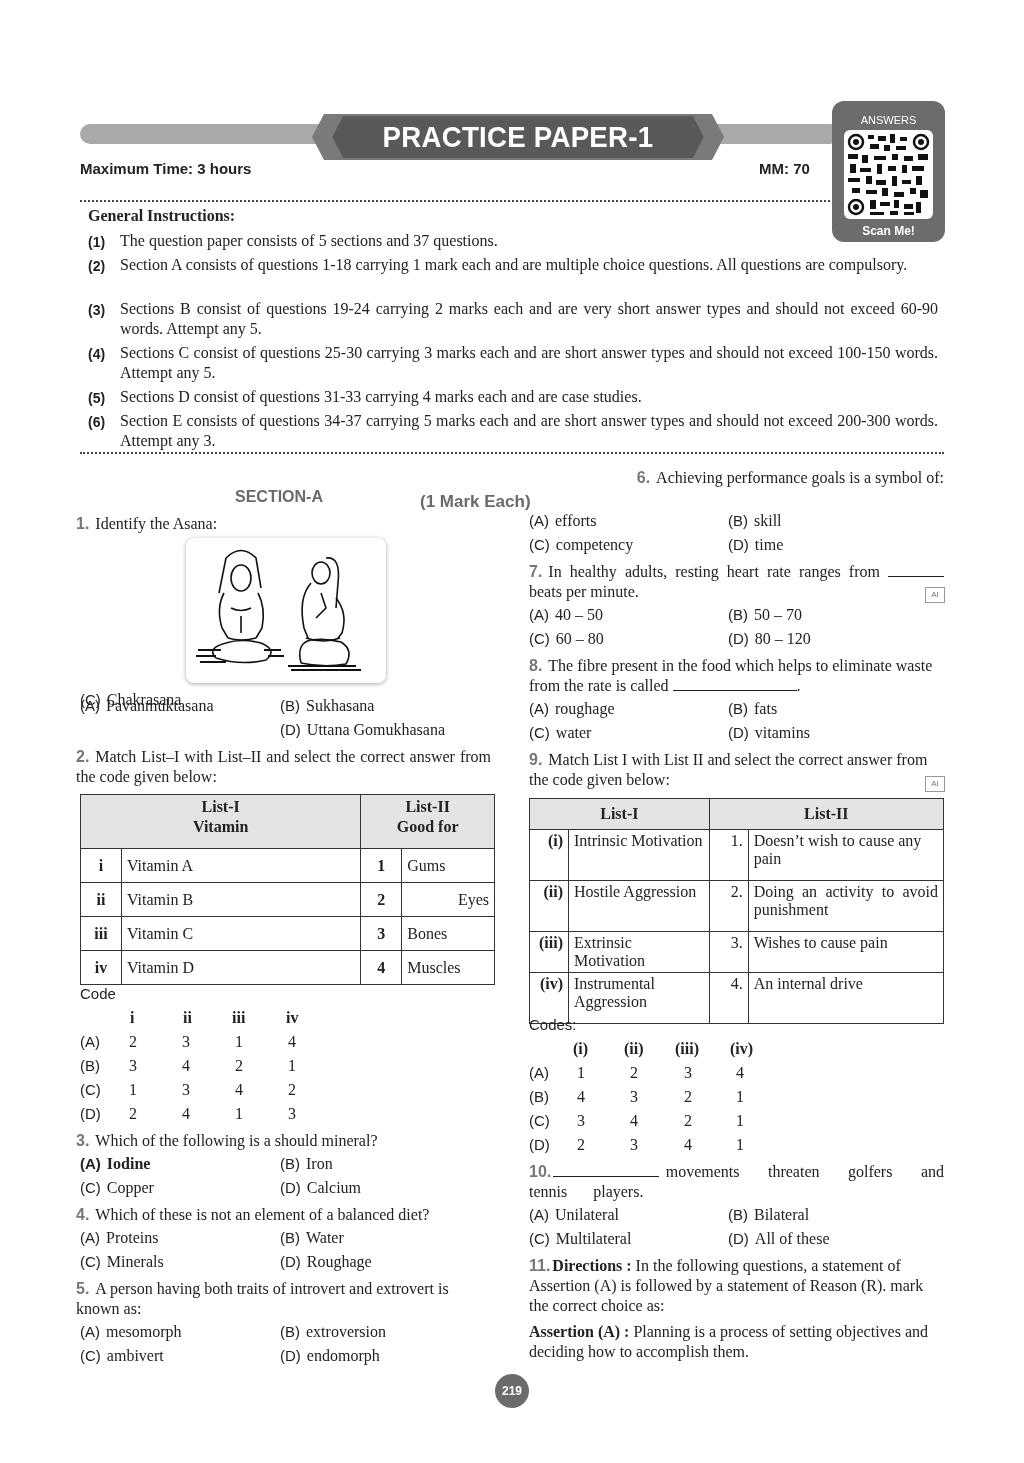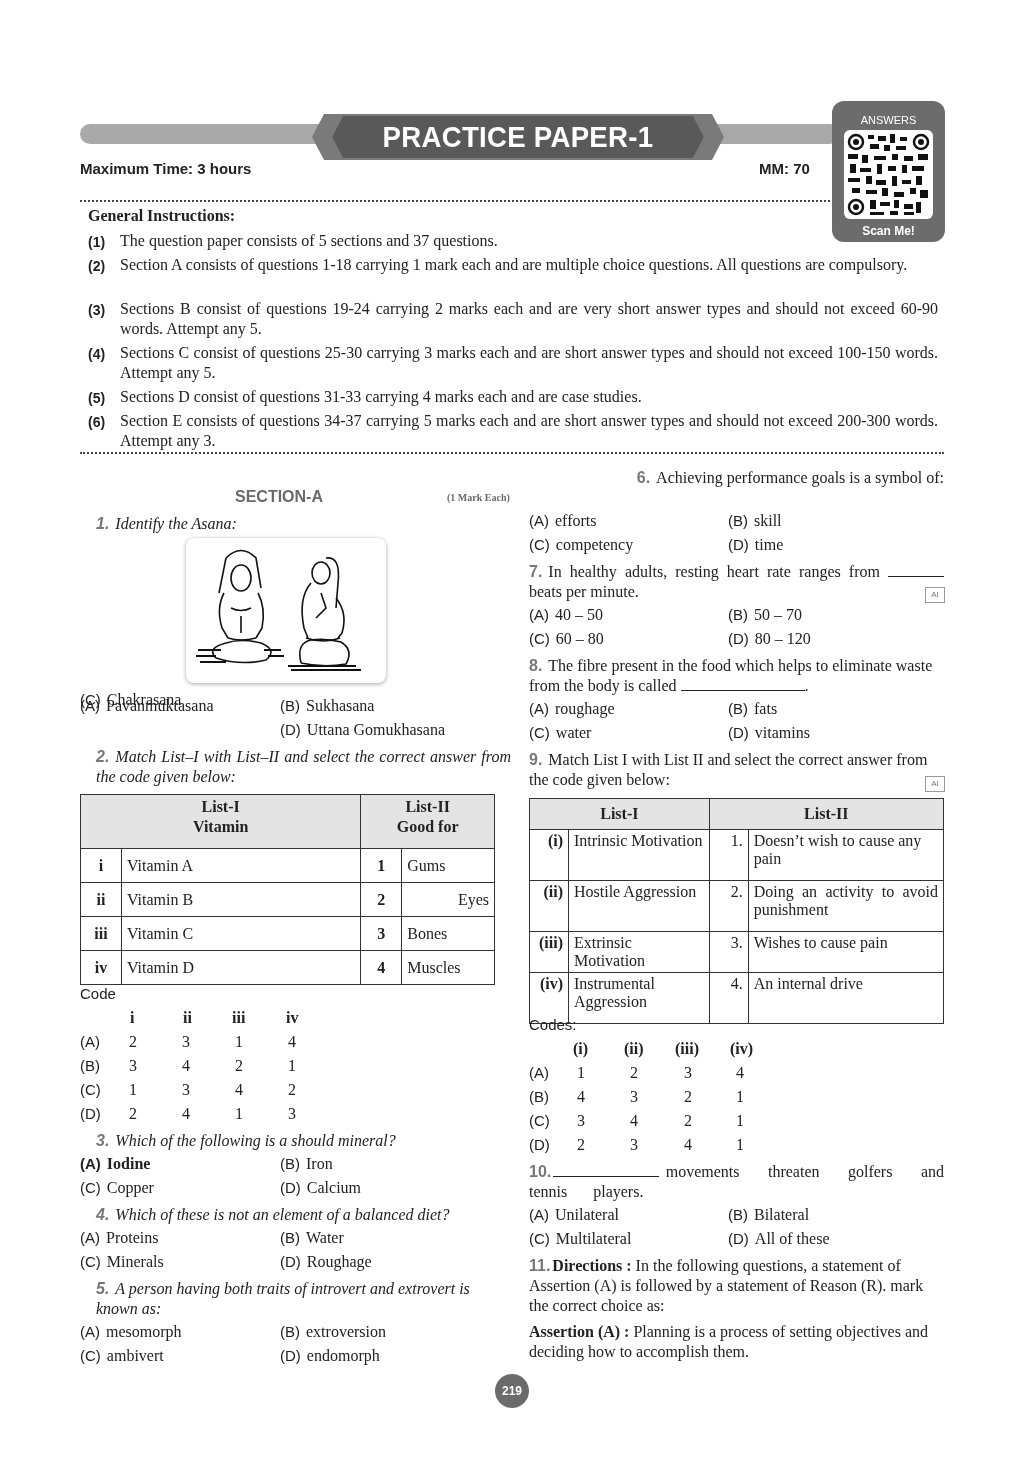--- a/index.html
+++ b/index.html
@@ -26,29 +26,29 @@
   .dotline { position:absolute; left:80px; width:864px; height:0; border-top:2px dotted #444; }
 
   
   .gi-title { position:absolute; left:88px; top:207px; font-size:16px; font-weight:bold; }
   .gi-item { position:absolute; left:88px; width:850px; font-size:16px; line-height:20px; }
   .gi-item .num { position:absolute; left:0; font-weight:bold; font-family:"Liberation Sans", sans-serif; font-size:14px; top:1px; }
   .gi-item .txt { margin-left:32px; text-align:justify; display:block; }
 
   
   .col { position:absolute; font-size:16px; line-height:20px; }
-  .col-left { left:96px; width:415px;font-style:italic; }
+  .col-left { left:76px; width:415px; }
   .col-right { left:529px; width:415px; }
   .qnum { font-family:"Liberation Sans", sans-serif; font-weight:bold; color:#777; font-size:16px; margin-right:6px; }
   .q { text-align:justify; }
   .opt-lbl { font-family:"Liberation Sans", sans-serif; font-size:15px; margin-right:6px; color:#222; }
   .opt { position:absolute; white-space:nowrap; }
 
   .sec-title { position:absolute; font-family:"Liberation Sans", sans-serif; font-weight:bold; color:#6a6a6a; font-size:16px; }
-  .sec-mark { position:absolute; font-family:Liberation Serif, serif; font-weight:bold; color:#6a6a6a; font-size:10px;margin-left:27px; }
+  .sec-mark { position:absolute; font-family:Liberation Sans, sans-serif; font-weight:bold; color:#6a6a6a; font-size:17px; }
 
   table.lt { position:absolute; border-collapse:collapse; font-size:16px; }
   table.lt td, table.lt th { border:1.5px solid #333; padding:2px 5px; vertical-align:top; }
   table.lt th { background:#e4e4e4; font-weight:bold; text-align:center; line-height:20px; }
   .bold { font-weight:bold; }
 
   .code-row { position:absolute; font-size:16px; }
   .code-row span { position:absolute; white-space:nowrap; }
 
   .ai-icon { position:absolute; width:18px; height:14px; border:1px solid #999; font-family:"Liberation Sans", sans-serif; font-size:8px; color:#777; text-align:center; line-height:14px; }
@@ -306,21 +306,21 @@
   <span class="blank" style="width:56px;"></span>
   <span>beats per minute.</span>
 </div>
 <div class="ai-icon" style="left:925px; top:587px;">AI</div>
 <div class="opt" style="left:529px; top:606px;"><span class="opt-lbl">(A)</span><span>40 – 50</span></div>
 <div class="opt" style="left:728px; top:606px;"><span class="opt-lbl">(B)</span><span>50 – 70</span></div>
 <div class="opt" style="left:529px; top:630px;"><span class="opt-lbl">(C)</span><span>60 – 80</span></div>
 <div class="opt" style="left:728px; top:630px;"><span class="opt-lbl">(D)</span><span>80 – 120</span></div>
 
 <div class="col col-right" style="top:656px;">
-  <span class="qnum">8.</span><span>The fibre present in the food which helps to eliminate waste from the body is called</span>
+  <span class="qnum">8.</span><span>The fibre present in the food which helps to eliminate waste from the rate is called</span>
   <span class="blank" style="width:124px;"></span><span>.</span>
 </div>
 <div class="opt" style="left:529px; top:700px;"><span class="opt-lbl">(A)</span><span>roughage</span></div>
 <div class="opt" style="left:728px; top:700px;text-align:right;"><span class="opt-lbl">(B)</span><span>fats</span></div>
 <div class="opt" style="left:529px; top:724px;"><span class="opt-lbl">(C)</span><span>water</span></div>
 <div class="opt" style="left:728px; top:724px;text-align:right;"><span class="opt-lbl">(D)</span><span>vitamins</span></div>
 
 <div class="col col-right" style="top:750px;">
   <span class="qnum">9.</span><span>Match List I with List II and select the correct answer from the code given below:</span>
 </div>

